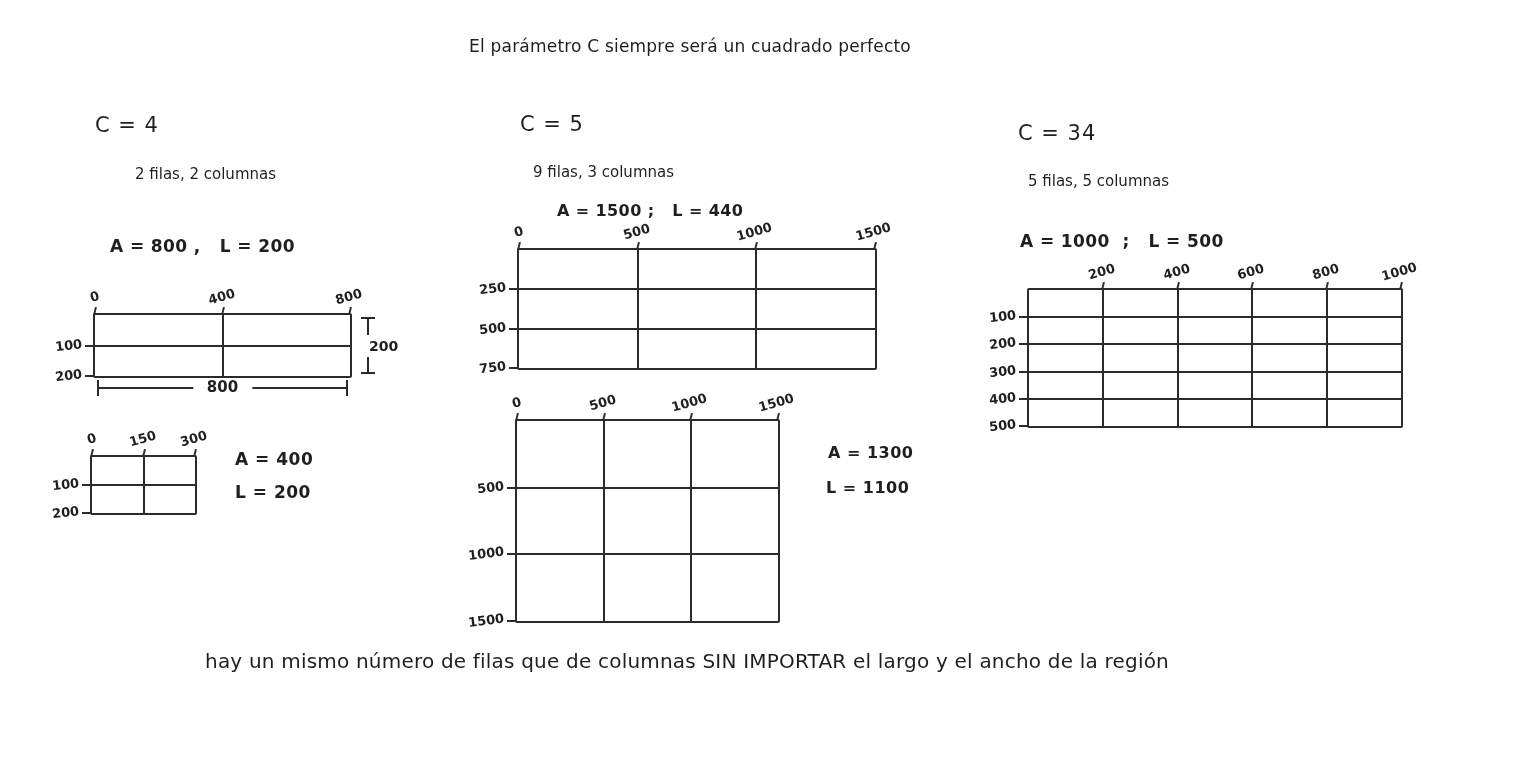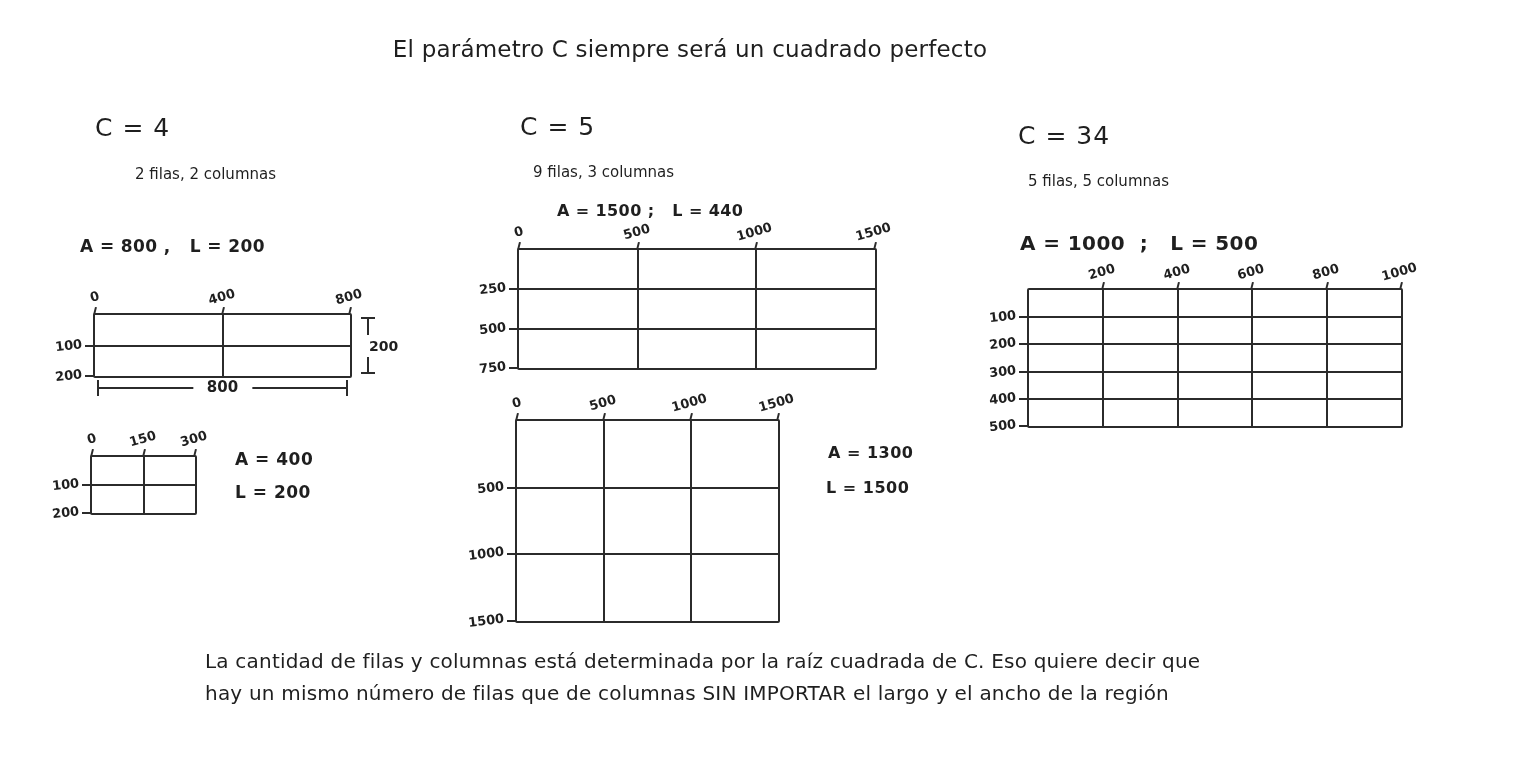--- a/index.html
+++ b/index.html
@@ -7,23 +7,23 @@
   body {
     width:1532px; height:757px;
     background:#ffffff;
     font-family:"DejaVu Sans", sans-serif;
     color:#1f1f1f;
     position:relative;
     overflow:hidden;
   }
   .abs { position:absolute; }
 
-  .main-title { font-size:23px; text-align:center; letter-spacing:0.2px; }
+  .main-title { font-size:17px; text-align:center; letter-spacing:0.2px; }
 
-  .c-label   { font-size:25px; letter-spacing:1px; }
+  .c-label   { font-size:21px; letter-spacing:1px; }
   .rc-label  { font-size:15px; }
   .dims-label{ font-size:17px; font-weight:700; white-space:pre; letter-spacing:0.4px; }
 
   .grid { position:absolute; border:2px solid #2b2b2b; border-radius:2px; background:#fff; }
   .vline { position:absolute; top:0; bottom:0; width:2px; background:#2b2b2b; transform:translateX(-1px); }
   .hline { position:absolute; left:0; right:0; height:2px; background:#2b2b2b; transform:translateY(-1px); }
 
   .tick-top  { position:absolute; top:-8px;  width:2px; height:8px; background:#2b2b2b; transform:translateX(-1px) rotate(14deg); }
   .tick-left { position:absolute; left:-10px; width:9px; height:2px; background:#2b2b2b; transform:translateY(-1px); }
 
@@ -56,21 +56,21 @@
 
   .footer { font-size:20px; line-height:1.62; letter-spacing:0.2px; }
 </style>
 </head>
 <body>
 
 <div class="abs main-title" style="left:385px; top:36px; width:610px;">El parámetro C siempre será un cuadrado perfecto</div>
 
 <div class="abs c-label" style="left:95px; top:113px;">C = 4</div>
 <div class="abs rc-label" style="left:135px; top:165px;">2 filas, 2 columnas</div>
-<div class="abs dims-label" style="left:80px; top:236px;">A = 800 ,   L = 200</div>
+<div class="abs dims-label" style="left:110px; top:236px;">A = 800 ,   L = 200</div>
 
 <div class="grid" style="left:93px; top:313px; width:259px; height:65px;">
   <div class="vline" style="left:50%"></div>
   <div class="hline" style="top:50%"></div>
   <div class="tick-top" style="left:0%"></div>
   <div class="tick-top" style="left:50%"></div>
   <div class="tick-top" style="left:100%"></div>
   <div class="tick-left" style="top:50%"></div>
   <div class="tick-left" style="top:100%"></div>
   <span class="tlabel" style="left:0%">0</span>
@@ -139,26 +139,26 @@
   <div class="tick-left" style="top:66.667%"></div>
   <div class="tick-left" style="top:100%"></div>
   <span class="tlabel" style="left:0%">0</span>
   <span class="tlabel" style="left:33.333%">500</span>
   <span class="tlabel" style="left:66.667%">1000</span>
   <span class="tlabel" style="left:100%">1500</span>
   <span class="llabel" style="top:33.333%">500</span>
   <span class="llabel" style="top:66.667%">1000</span>
   <span class="llabel" style="top:100%">1500</span>
   <span class="side-label" style="left:calc(100% + 50px); top:22px; font-size:16px;">A = 1300</span>
-  <span class="side-label" style="left:calc(100% + 48px); top:57px; font-size:16px;">L = 1500</span>
+  <span class="side-label" style="left:calc(100% + 48px); top:57px; font-size:16px;">L = 1100</span>
 </div>
 
 <div class="abs c-label" style="left:1018px; top:121px;">C = 34</div>
 <div class="abs rc-label" style="left:1028px; top:172px;">5 filas, 5 columnas</div>
-<div class="abs dims-label" style="left:1020px; top:231px; font-size:20px;">A = 1000  ;   L = 500</div>
+<div class="abs dims-label" style="left:1020px; top:231px; font-size:17px;">A = 1000  ;   L = 500</div>
 
 <div class="grid" style="left:1027px; top:288px; width:376px; height:140px;">
   <div class="vline" style="left:20%"></div>
   <div class="vline" style="left:40%"></div>
   <div class="vline" style="left:60%"></div>
   <div class="vline" style="left:80%"></div>
   <div class="hline" style="top:20%"></div>
   <div class="hline" style="top:40%"></div>
   <div class="hline" style="top:60%"></div>
   <div class="hline" style="top:80%"></div>
@@ -178,15 +178,14 @@
   <span class="tlabel" style="left:80%">800</span>
   <span class="tlabel" style="left:100%">1000</span>
   <span class="llabel" style="top:20%">100</span>
   <span class="llabel" style="top:40%">200</span>
   <span class="llabel" style="top:60%">300</span>
   <span class="llabel" style="top:80%">400</span>
   <span class="llabel" style="top:100%">500</span>
 </div>
 
 <div class="abs footer" style="left:205px; top:645px; width:1090px;">
-  <div>La cantidad de filas y columnas está determinada por la raíz cuadrada de C. Eso quiere decir que</div>
   <div>hay un mismo número de filas que de columnas SIN IMPORTAR el largo y el ancho de la región</div>
 </div>
 
 </body></html>

